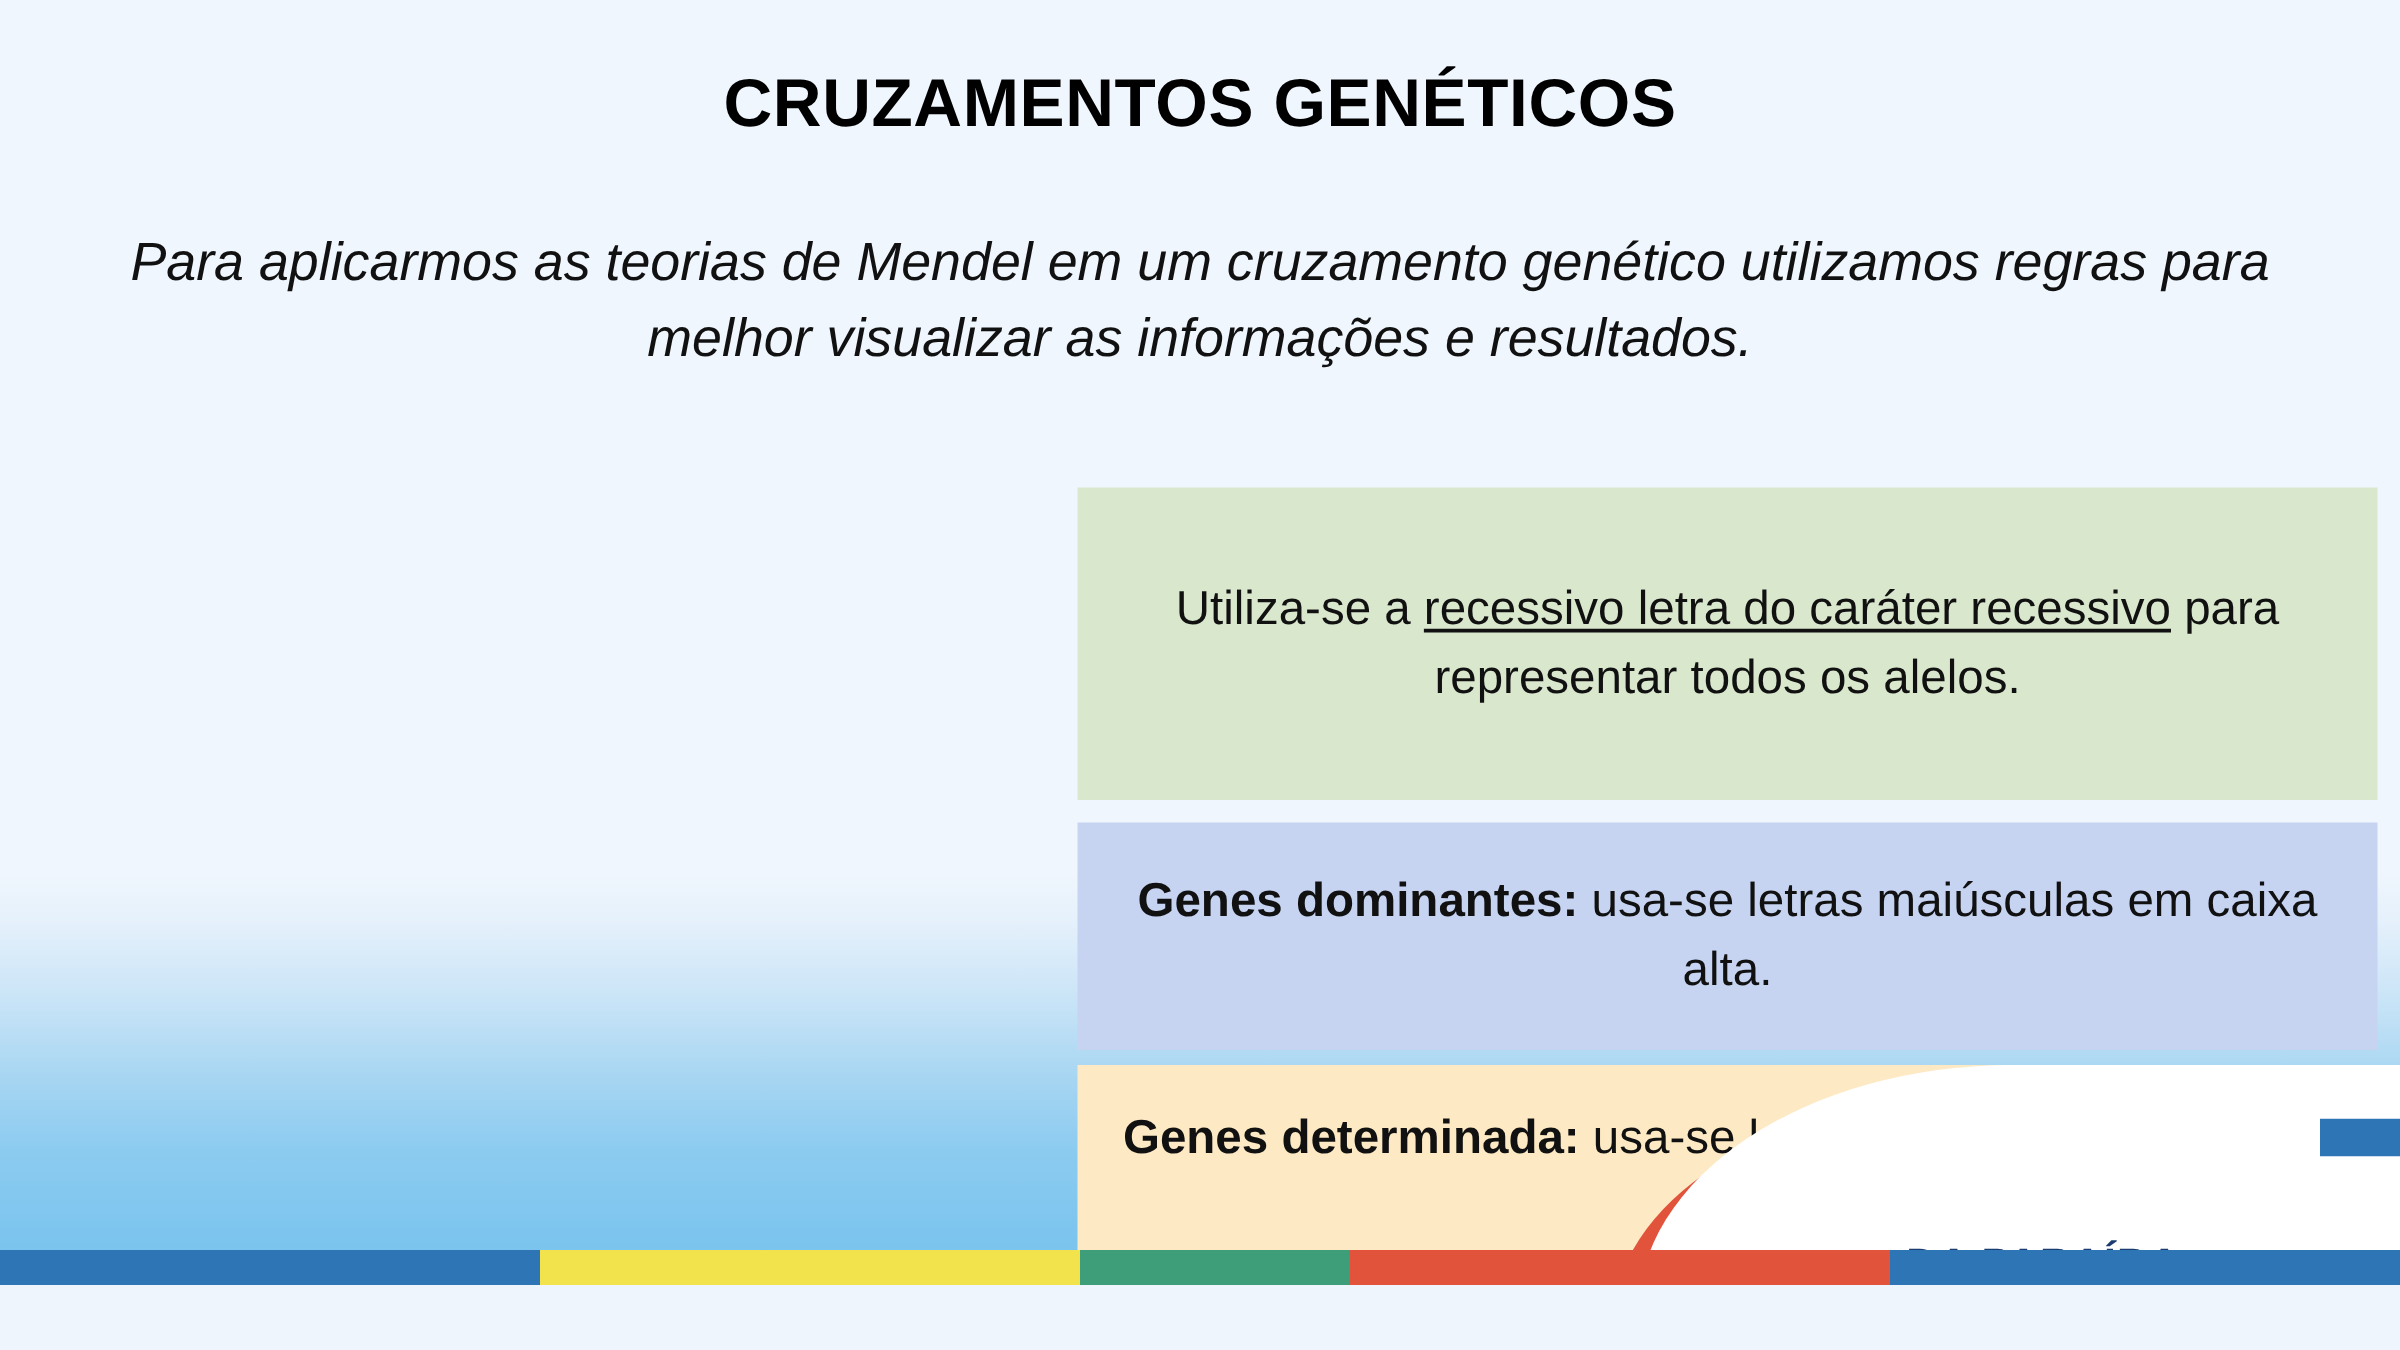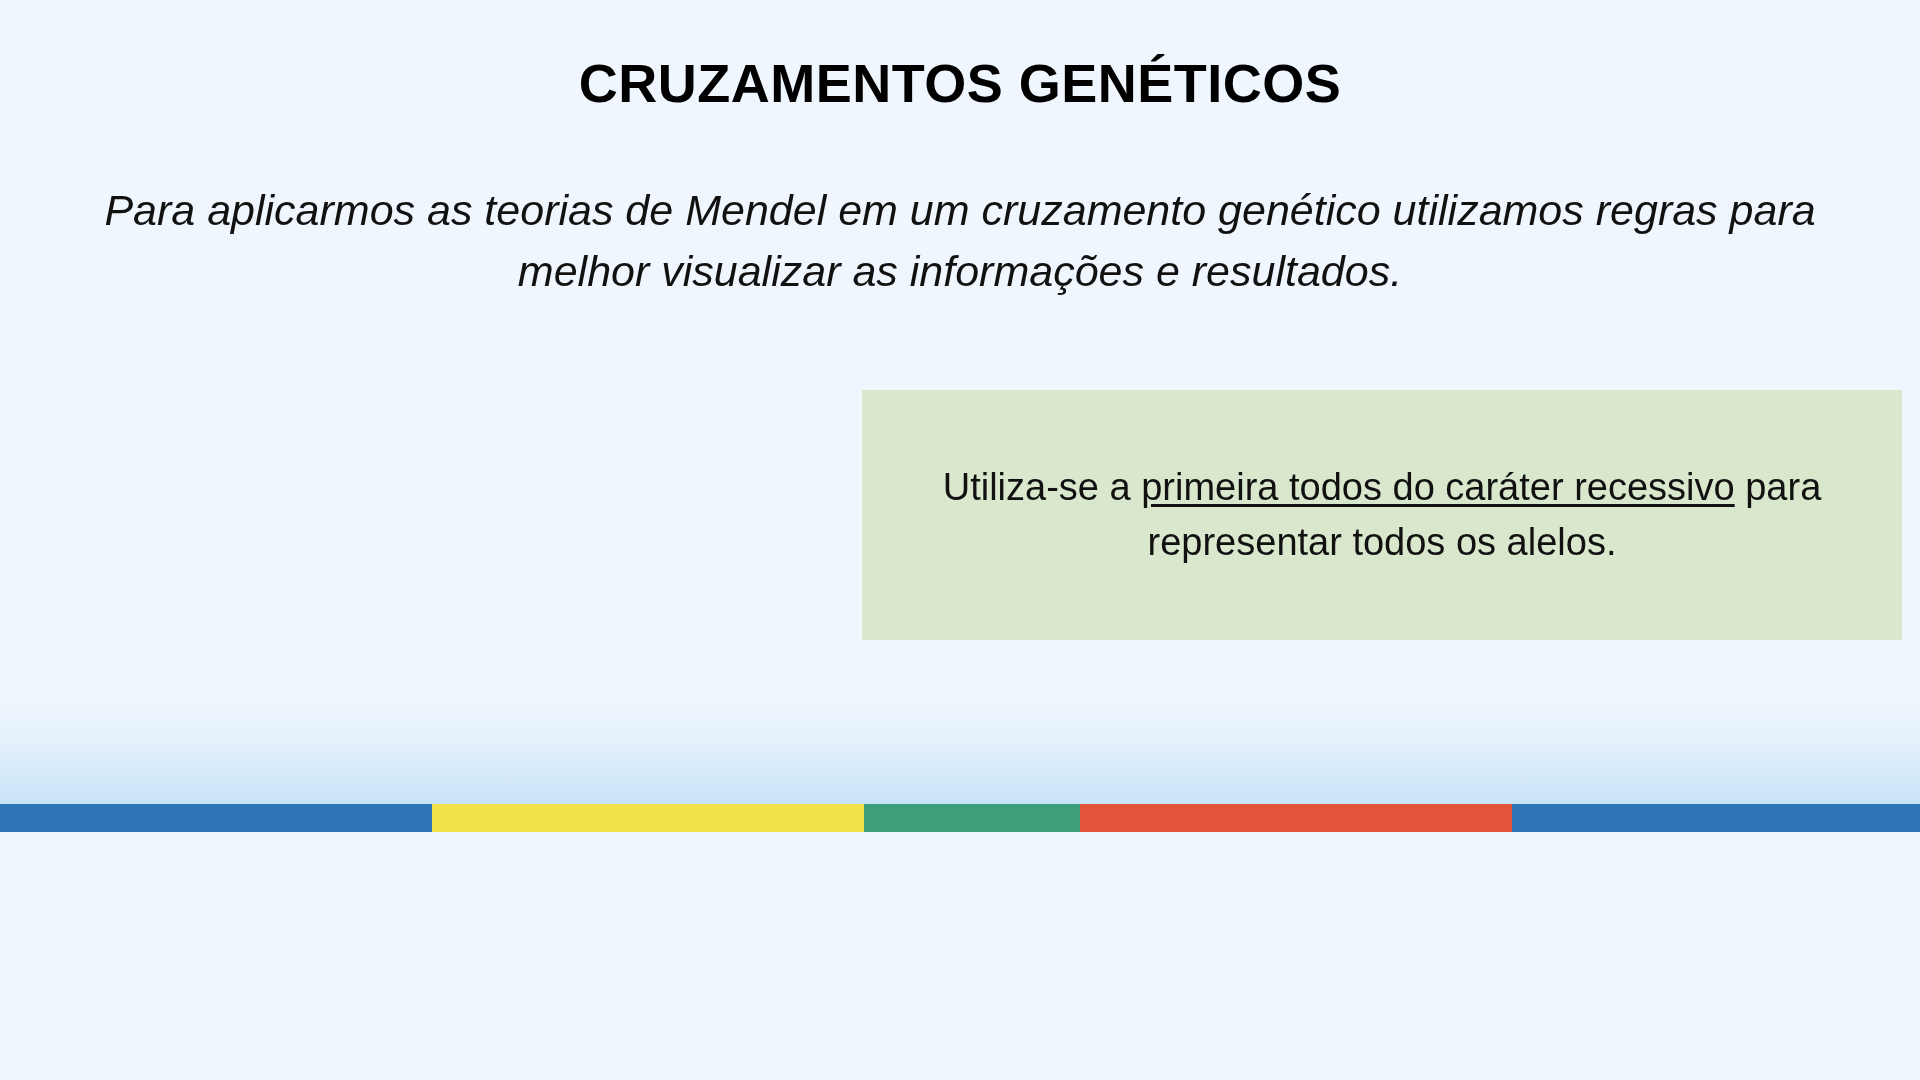--- a/index.html
+++ b/index.html
@@ -9,21 +9,21 @@
   body {
     width: 1920px;
     height: 1080px;
     overflow: hidden;
     font-family: "Liberation Sans", sans-serif;
     background: #eef5fd;
   }
   #slide {
     position: relative;
     width: 1920px;
-    height: 832px;
+    height: 1028px;
     background: linear-gradient(to bottom,
        #eff6fd 0px, #eff6fd 700px,
        #e4f0fb 740px,
        #c9e4f7 800px,
        #a8d6f2 860px,
        #8ccbf0 920px,
        #7ac4ee 1000px,
        #74c1ee 1040px);
     overflow: hidden;
   }
@@ -164,24 +164,29 @@
 
 <div id="slide">
 
   <div class="title">CRUZAMENTOS GENÉTICOS</div>
 
   <div class="intro">Para aplicarmos as teorias de Mendel em um cruzamento genético utilizamos regras para melhor visualizar as informações e resultados.</div>
 
 
   <div class="box box-green" style="background: rgb(217, 232, 205);">
     <div>
-      <span>Utiliza-se a </span><u>primeira todos do caráter recessivo</u><span> para representar todos os alelos.</span>
+      <span>Utiliza-se a </span><u>recessivo letra do caráter recessivo</u><span> para representar todos os alelos.</span>
     </div>
   </div>
 
+  <div class="box box-blue" style="background: rgb(198, 212, 242);">
+    <div>
+      <b>Genes dominantes:</b><span> usa-se letras maiúsculas em caixa alta.</span>
+    </div>
+  </div>
 
   <div class="box box-yellow" style="background: rgb(253, 234, 196);">
     <div>
       <b>Genes determinada:</b><span> usa-se letras minúsculas escritas à mão.</span>
     </div>
   </div>
 
   <div class="swoosh-red"></div>
   <div class="swoosh-white"></div>
   <div class="swoosh-blue-tab"></div>

